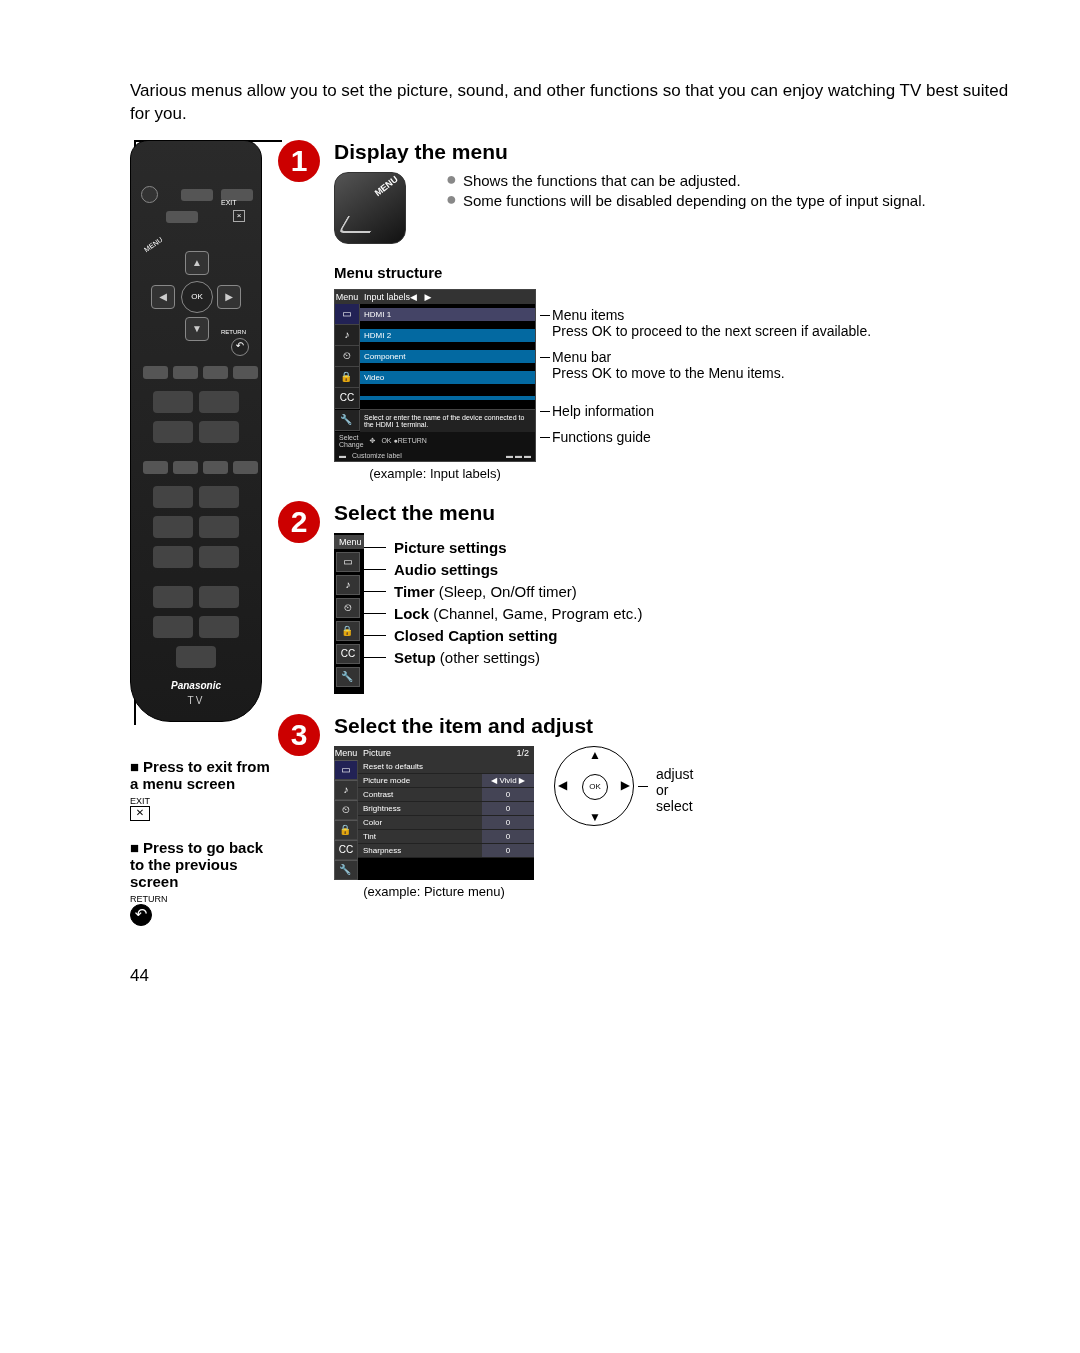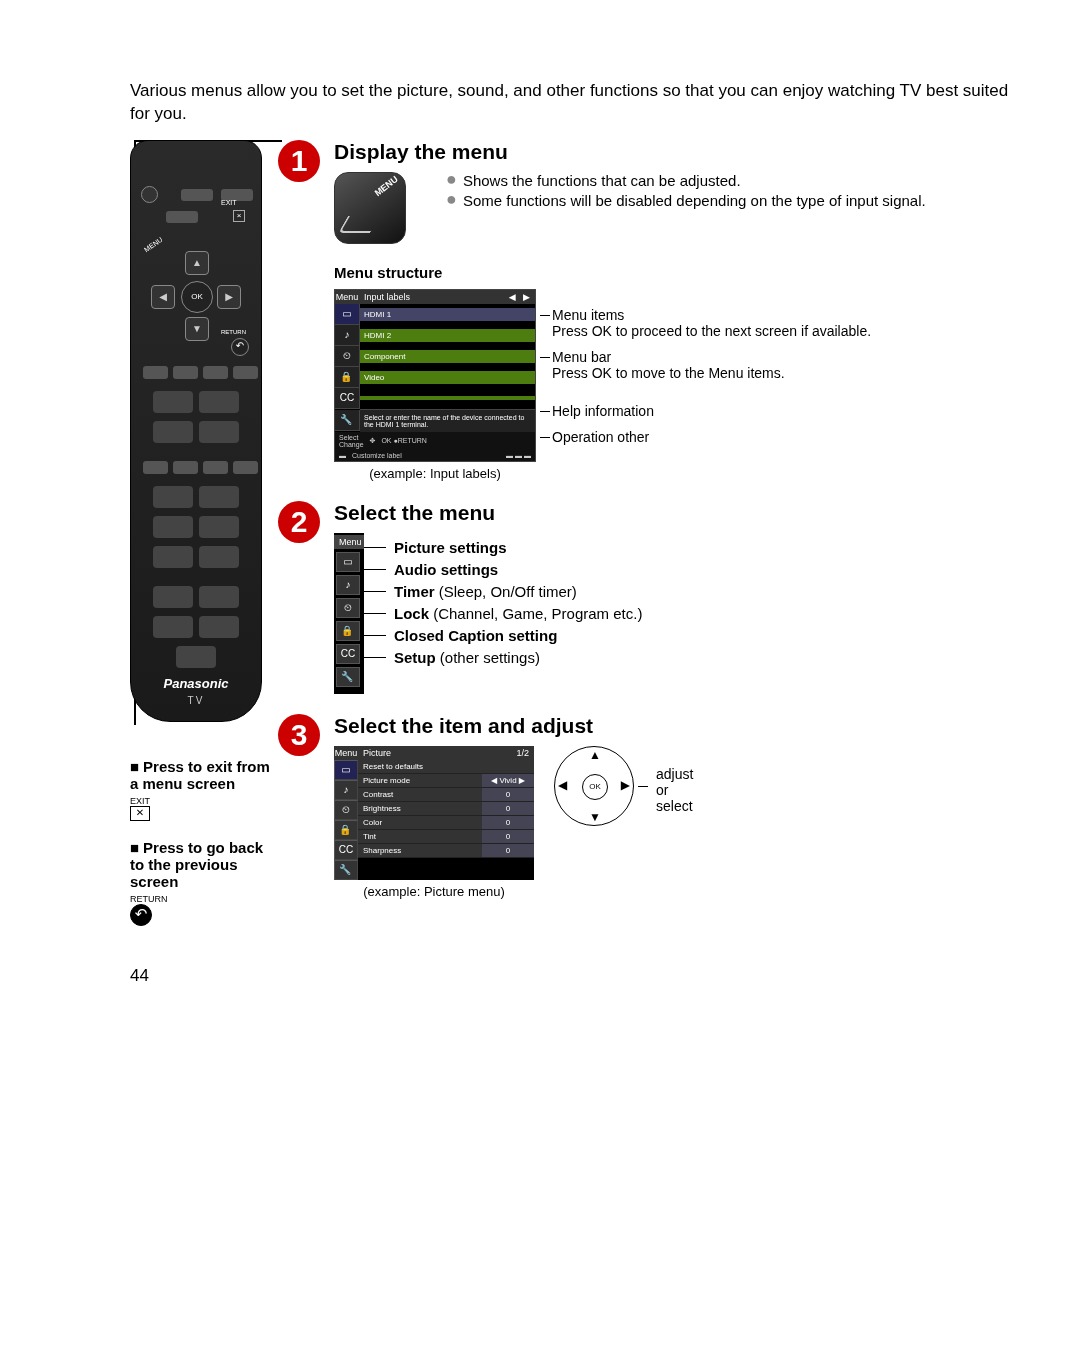--- a/index.html
+++ b/index.html
@@ -33,21 +33,21 @@
 .remote .rk{position:absolute;width:40px;height:22px;background:#444;border-radius:4px}
 .remote .rkl{left:22px}.remote .rkr{right:22px}
 .remote .row1{top:250px}.remote .row2{top:280px}
 .remote .quad2{position:absolute;background:#555;border-radius:3px;width:25px;height:13px}
 .remote .qa{top:320px;left:12px}.remote .qb{top:320px;left:42px}.remote .qc{top:320px;left:72px}.remote .qd{top:320px;left:102px}
 .remote .rowA{top:345px}.remote .rowB{top:375px}.remote .rowC{top:405px}
 .remote .pair{position:absolute;width:40px;height:22px;background:#444;border-radius:4px}
 .remote .pairA{top:445px;left:22px}.remote .pairB{top:445px;right:22px}
 .remote .pairC{top:475px;left:22px}.remote .pairD{top:475px;right:22px}
 .remote .single{position:absolute;top:505px;left:45px;width:40px;height:22px;background:#444;border-radius:4px}
-.remote .brand{position:absolute;bottom:30px;left:0;right:0;color:#fff;text-align:center;font-size:13px;font-weight:bold;font-style:italic}
+.remote .brand{position:absolute;bottom:30px;left:0;right:0;color:#fff;text-align:center;font-size:10px;font-weight:bold;font-style:italic}
 .remote .tv{position:absolute;bottom:15px;left:0;right:0;color:#ccc;text-align:center;font-size:10px;letter-spacing:2px}
 .callout-line{position:absolute;left:4px;top:0;width:2px;height:585px;background:#000}
 .callout-top{position:absolute;left:4px;top:0;width:148px;height:2px;background:#000}
 .callout-h{position:absolute;background:#000;height:1px}
 .step-num{width:42px;height:42px;border-radius:50%;background:#c00;color:#fff;font-weight:bold;font-size:30px;display:inline-flex;align-items:center;justify-content:center;vertical-align:top;flex-shrink:0}
 .step{display:flex;align-items:flex-start;margin-bottom:20px}
 .step-body{margin-left:14px;flex:1}
 .step-title{font-size:21px;font-weight:bold;margin-bottom:8px}
 .step1-row{display:flex;align-items:flex-start}
 .menu-btn{width:70px;height:70px;background:linear-gradient(145deg,#555,#111);border-radius:14px;position:relative;flex-shrink:0;border:1px solid #333}
@@ -56,21 +56,21 @@
 .bullets{font-size:15px;margin-left:40px}
 .bullets .b{display:flex;margin-bottom:3px}
 .bullets .dot{color:#888;margin-right:6px;font-size:18px;line-height:15px}
 .substruct{font-weight:bold;font-size:15px;margin:20px 0 8px 0}
 .menuscreen{display:flex;align-items:flex-start}
 .ms-box{width:200px;background:#000;border:1px solid #444;font-size:9px;color:#fff}
 .ms-titlebar{background:#333;padding:2px 5px}
 .ms-row{display:flex;align-items:center}
 .ms-icon{width:24px;height:20px;border-right:1px solid #444;border-bottom:1px solid #444;text-align:center;line-height:20px;font-size:10px;background:#222}
 .ms-icon.sel{background:#225}
-.ms-panel{flex:1;padding:2px 4px;background:#4d7c0f;font-size:8px}
+.ms-panel{flex:1;padding:2px 4px;background:#0369a1;font-size:8px}
 .ms-panel.sel{background:#446}
 .ms-help{font-size:7px;padding:4px;background:#222;border-top:1px solid #444}
 .ms-guide{font-size:7px;padding:2px 4px;display:flex;gap:6px;align-items:center;background:#111;color:#ccc}
 .ms-labels{margin-left:16px;font-size:14px;border-left:0}
 .ms-lbl{margin-bottom:10px;position:relative}
 .ms-lbl::before{content:"";position:absolute;left:-12px;top:8px;width:10px;height:1px;background:#000}
 .caption{font-size:13px;text-align:center;margin-top:4px}
 .s2-list{margin-top:6px}
 .s2-row{display:flex;align-items:center;margin-bottom:5px;font-size:15px}
 .s2-ico{width:22px;height:18px;background:#333;color:#fff;border:1px solid #555;text-align:center;line-height:18px;font-size:10px;margin-right:4px}
@@ -204,21 +204,21 @@
                 </div>
             </div>
           </div>
 
           <div class="substruct">Menu structure</div>
           <div class="menuscreen">
             <div>
               <div class="ms-box">
                 <div class="ms-row">
                   <div class="ms-titlebar" style="width:24px;padding:2px 0;text-align:center">Menu</div>
-                  <div class="ms-titlebar" style="flex:1;display:flex;justify-content:space-between">
+                  <div class="ms-titlebar" style="flex:1;display:flex;">
                       <span>Input labels</span>
                       <span>◀ &nbsp; ▶</span>
                     </div>
                 </div>
                 <div class="ms-row">
                     <div class="ms-icon sel">▭</div>
                     <div class="ms-panel sel">HDMI 1</div>
                   </div>
                 <div class="ms-row">
                     <div class="ms-icon">♪</div>
@@ -250,21 +250,21 @@
                     <span>Customize label</span>
                     <span style="margin-left:auto">▬ ▬ ▬</span>
                   </div>
               </div>
               <div class="caption">(example: Input labels)</div>
             </div>
             <div class="ms-labels">
               <div class="ms-lbl" style="margin-top:18px"><span>Menu items</span><br><span>Press OK to proceed to the next screen if available.</span></div>
               <div class="ms-lbl"><span>Menu bar</span><br><span>Press OK to move to the Menu items.</span></div>
               <div class="ms-lbl" style="margin-top:22px">Help information</div>
-              <div class="ms-lbl">Operation other</div>
+              <div class="ms-lbl">Functions guide</div>
             </div>
           </div>
         </div>
       </div>
 
       <div class="step">
         <div class="step-num">2</div>
         <div class="step-body">
           <div class="step-title">Select the menu</div>
           <div style="display:flex">

